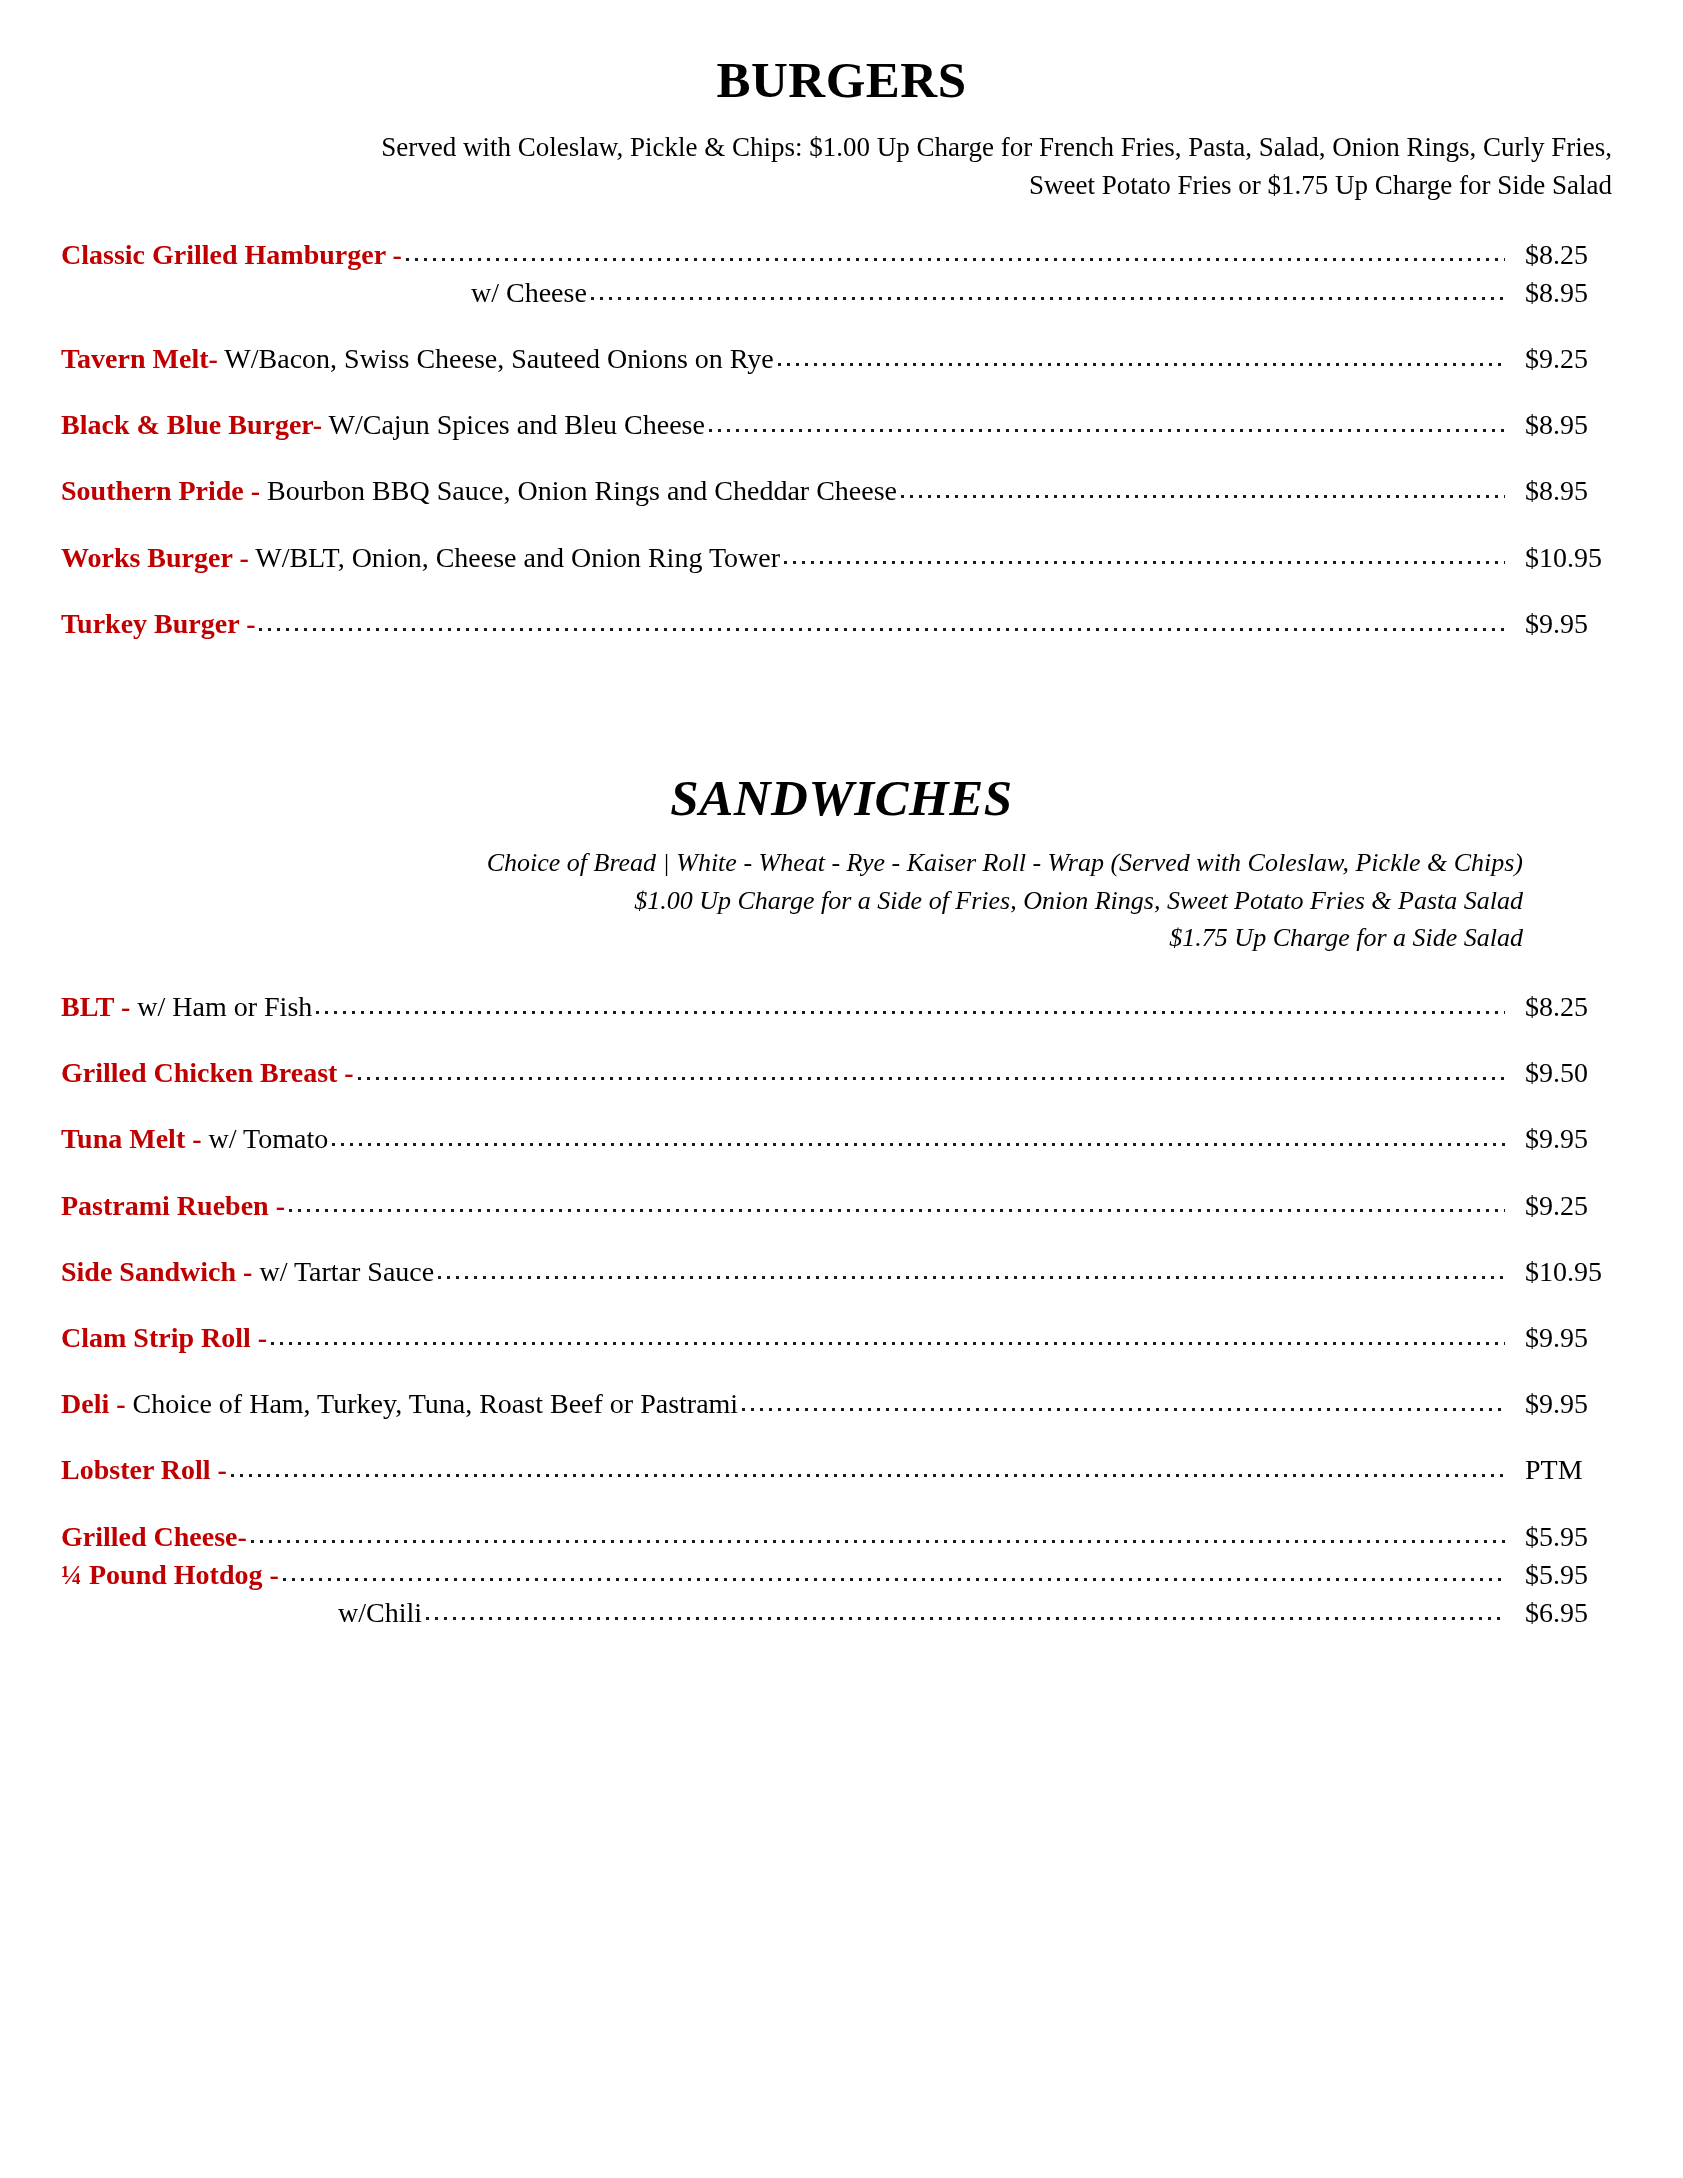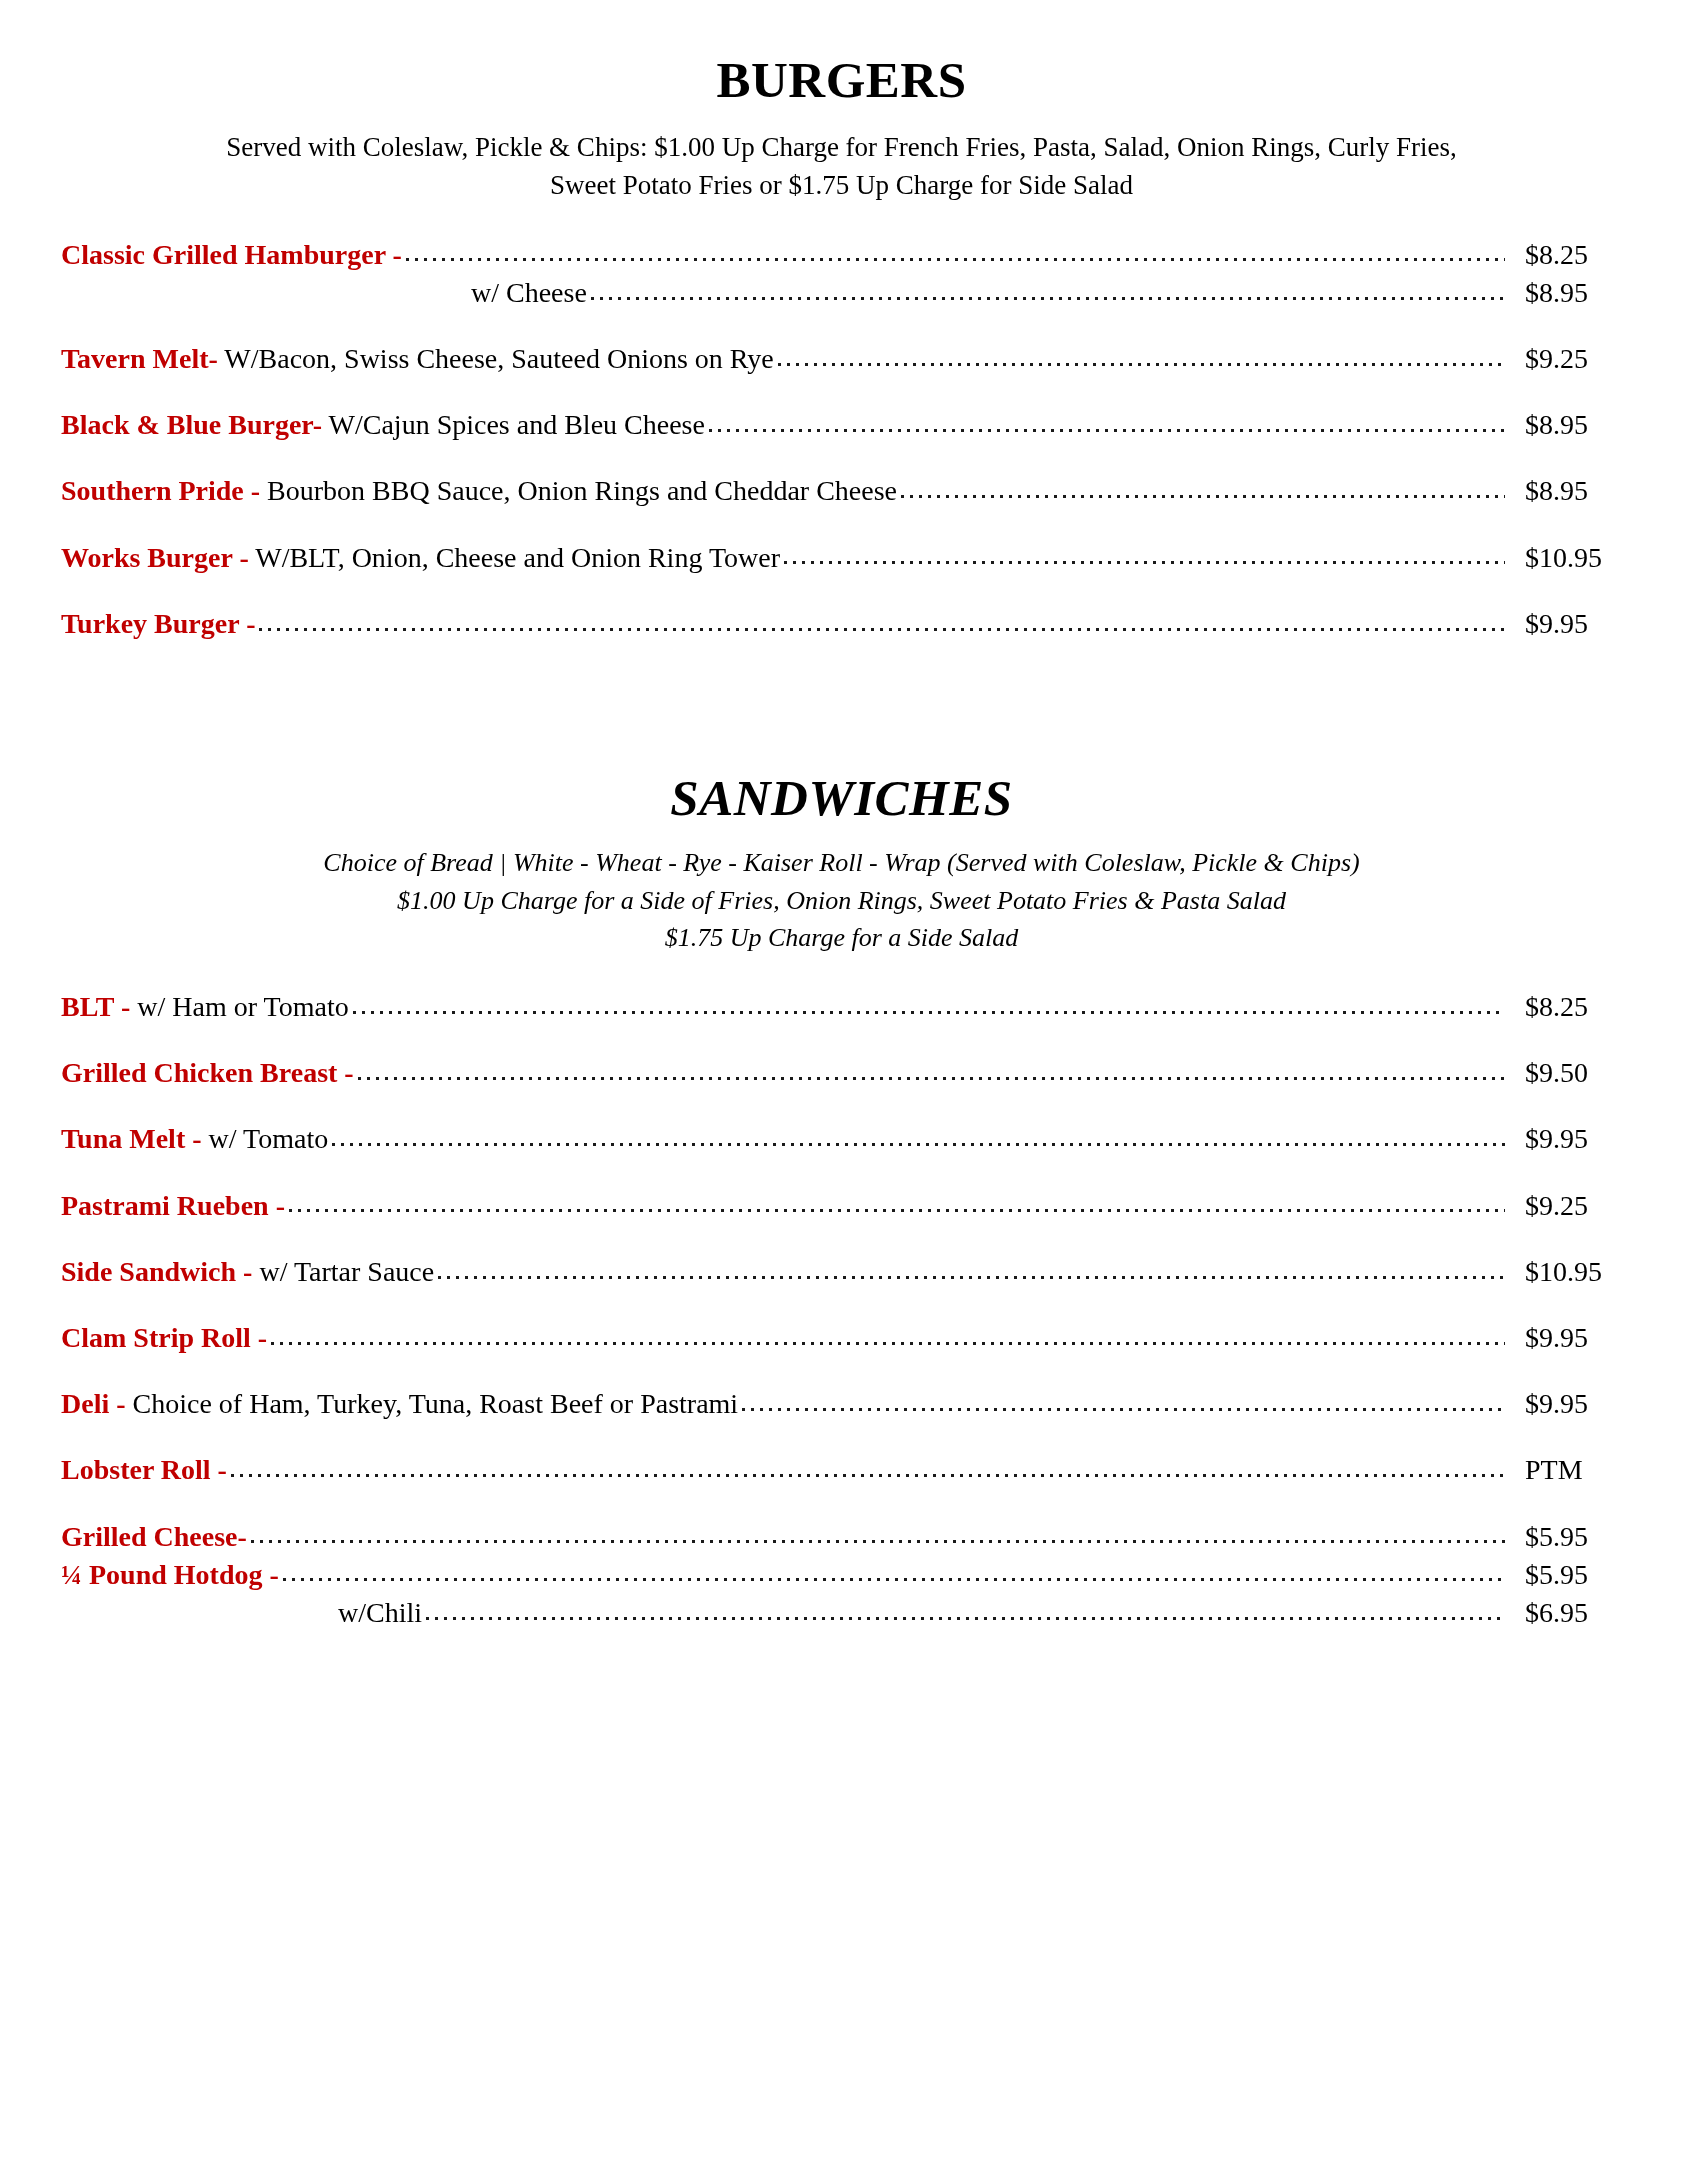--- a/index.html
+++ b/index.html
@@ -36,21 +36,21 @@
     line-height: 1.0;
   }
   .section-title.sandwiches {
     font-size: 51px;
     padding-top: 26px;
     line-height: 1.0;
     font-style: italic;
   }
 
   .section-note {
-    text-align: center;
+    text-align: right;
     font-size: 27px;
     line-height: 1.42;
     margin-top: 22px;
     color: #000;
     padding: 0 10px;
   }
   .section-note.italic {
     font-style: italic;
     font-size: 26px;
     line-height: 1.45;
@@ -175,21 +175,21 @@
       <div class="gap-between-sections"></div>
       <div class="menu-section">
         <div class="section-title sandwiches">SANDWICHES</div>
         <div class="section-note italic">
           <span class="nline">Choice of Bread | White - Wheat - Rye - Kaiser Roll - Wrap (Served with Coleslaw, Pickle &amp; Chips)</span>
           <span class="nline">$1.00 Up Charge for a Side of Fries, Onion Rings, Sweet Potato Fries &amp; Pasta Salad</span>
           <span class="nline">$1.75 Up Charge for a Side Salad</span>
         </div>
         <div class="menu-list">
           <div class="menu-row">
-            <div class="row-name"><span class="nm">BLT -</span><span> </span><span class="dsc">w/ Ham or Tomato</span></div>
+            <div class="row-name"><span class="nm">BLT -</span><span> </span><span class="dsc">w/ Ham or Fish</span></div>
             <div class="leader"></div>
             <div class="row-price">$8.25</div>
           </div>
           <div class="menu-row">
             <div class="row-name"><span class="nm">Grilled Chicken Breast -</span></div>
             <div class="leader"></div>
             <div class="row-price">$9.50</div>
           </div>
           <div class="menu-row">
             <div class="row-name"><span class="nm">Tuna Melt -</span><span> </span><span class="dsc">w/ Tomato</span></div>

